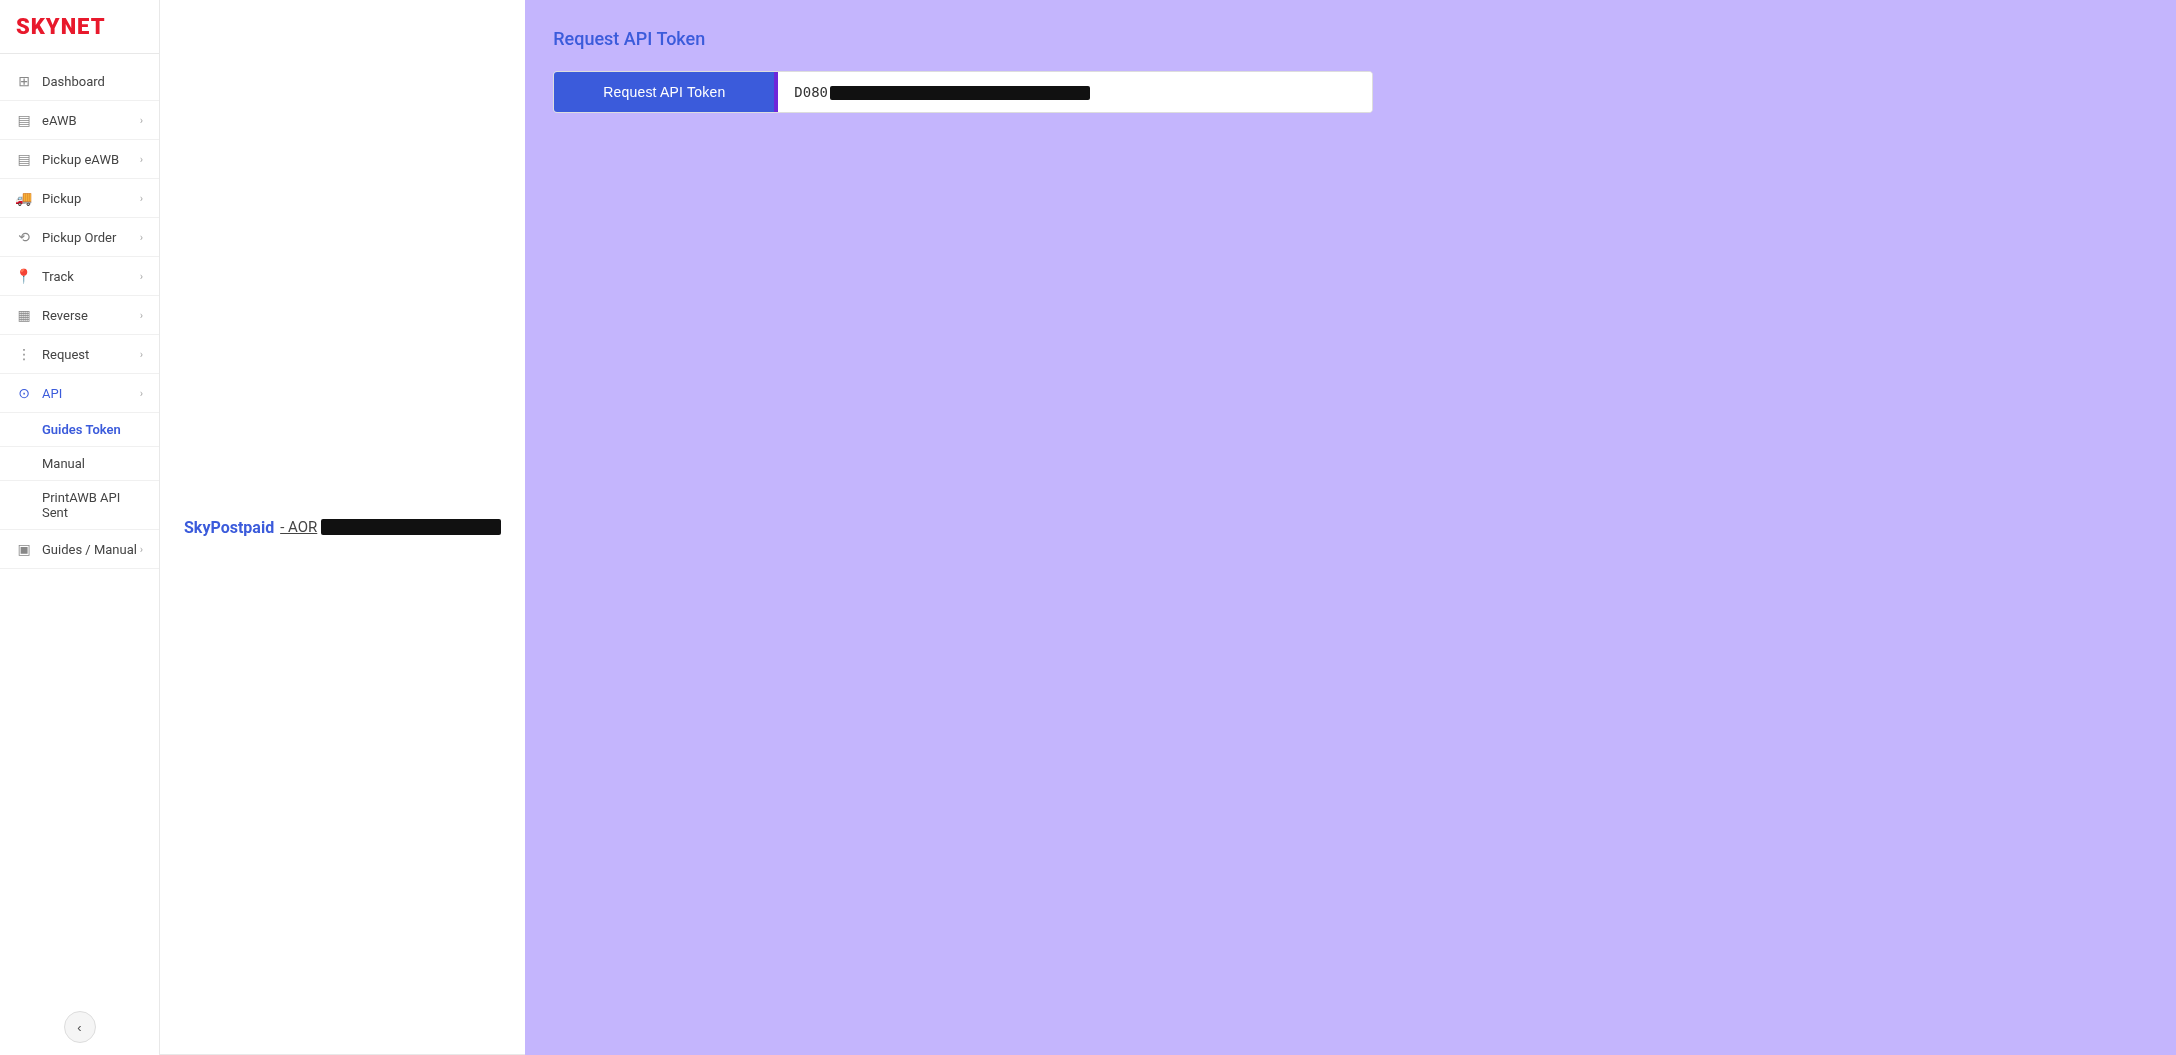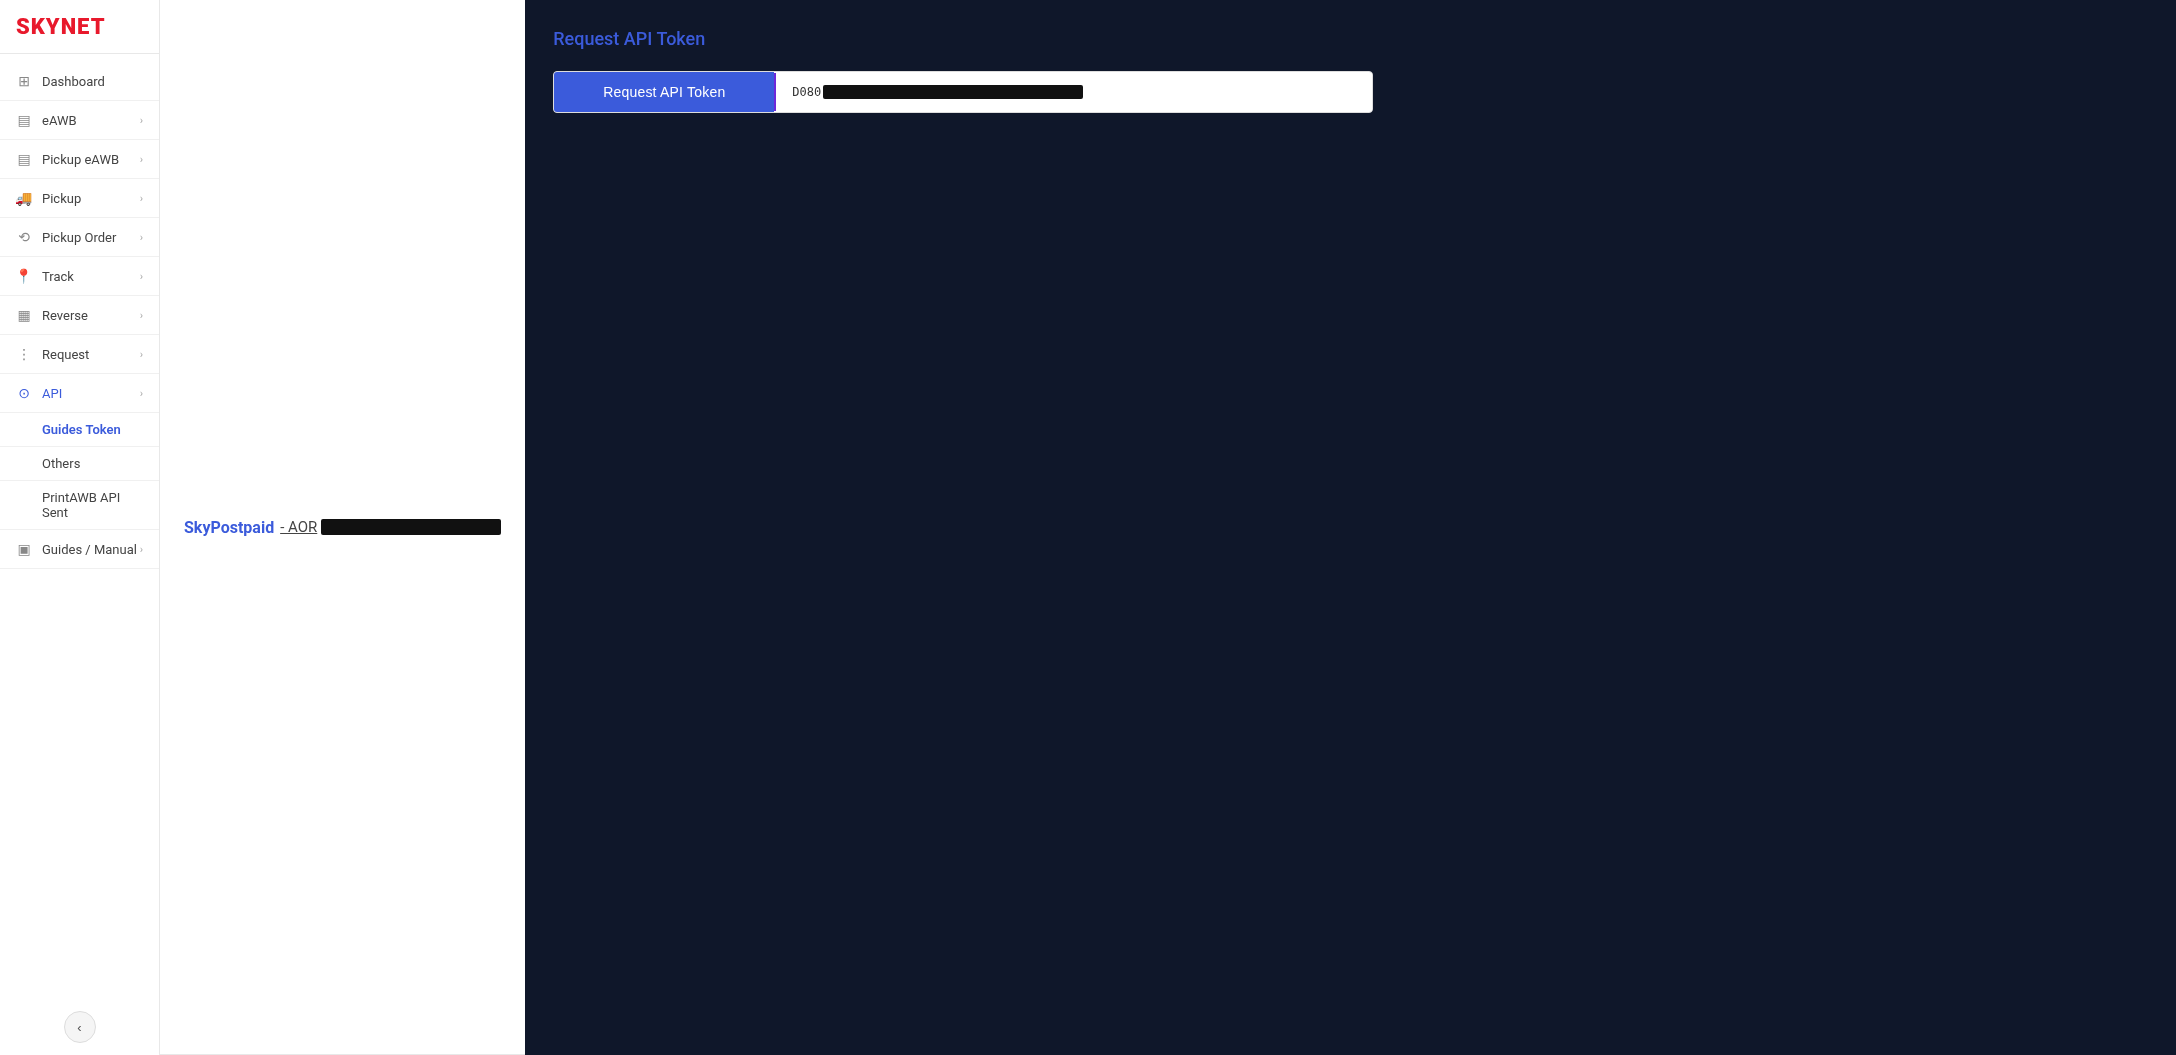--- a/index.html
+++ b/index.html
@@ -115,21 +115,21 @@
       font-size: 15px;
       color: #444;
       margin-left: 6px;
       font-weight: 400;
       text-decoration: underline;
     }
     .content-area {
       flex: 1;
       padding: 28px 28px;
       overflow-y: auto;
-      background: #0f172a;
+      background: #c4b5fd;
     }
     .page-title {
       font-size: 18px;
       color: #3b5bdb;
       margin-bottom: 22px;
       font-weight: 500;
     }
     .token-row {
       display: flex;
       align-items: center;
@@ -149,23 +149,23 @@
       font-size: 14px;
       cursor: pointer;
       white-space: nowrap;
       width: 220px;
       font-weight: 500;
       letter-spacing: 0.2px;
     }
     .token-value-box {
       flex: 1;
       padding: 12px 16px;
-      font-size: 12px;
+      font-size: 14px;
       color: #333;
-      border-left: 2px solid #6d28d9;
+      border-left: 4px solid #6d28d9;
       background: #fff;
       font-family: monospace;
       white-space: nowrap;
       overflow: hidden;
       text-overflow: ellipsis;
     }
     .redacted {
       display: inline-block;
       background: #111;
       color: #111;
@@ -251,21 +251,21 @@
     <div class="nav-item active">
       <div class="nav-item-left">
         <span class="nav-icon">⊙</span>
         <span>API</span>
       </div>
       <span class="chevron">›</span>
     </div>
 
     <div class="sub-menu">
       <div class="sub-item active-sub">Guides Token</div>
-      <div class="sub-item">Others</div>
+      <div class="sub-item">Manual</div>
       <div class="sub-item">PrintAWB API Sent</div>
     </div>
 
     <div class="nav-item">
       <div class="nav-item-left">
         <span class="nav-icon">▣</span>
         <span>Guides / Manual</span>
       </div>
       <span class="chevron">›</span>
     </div>

